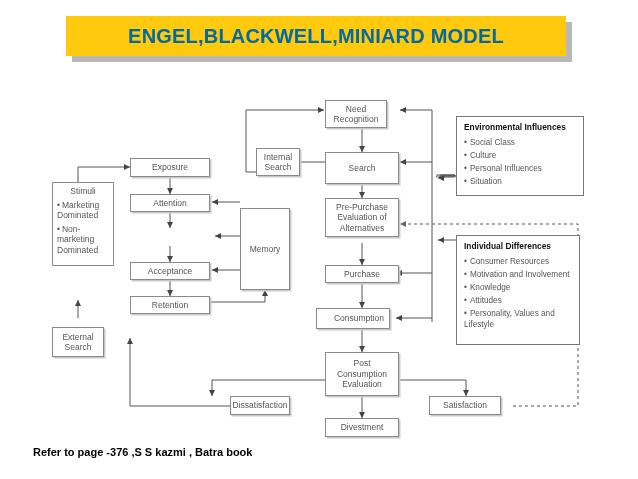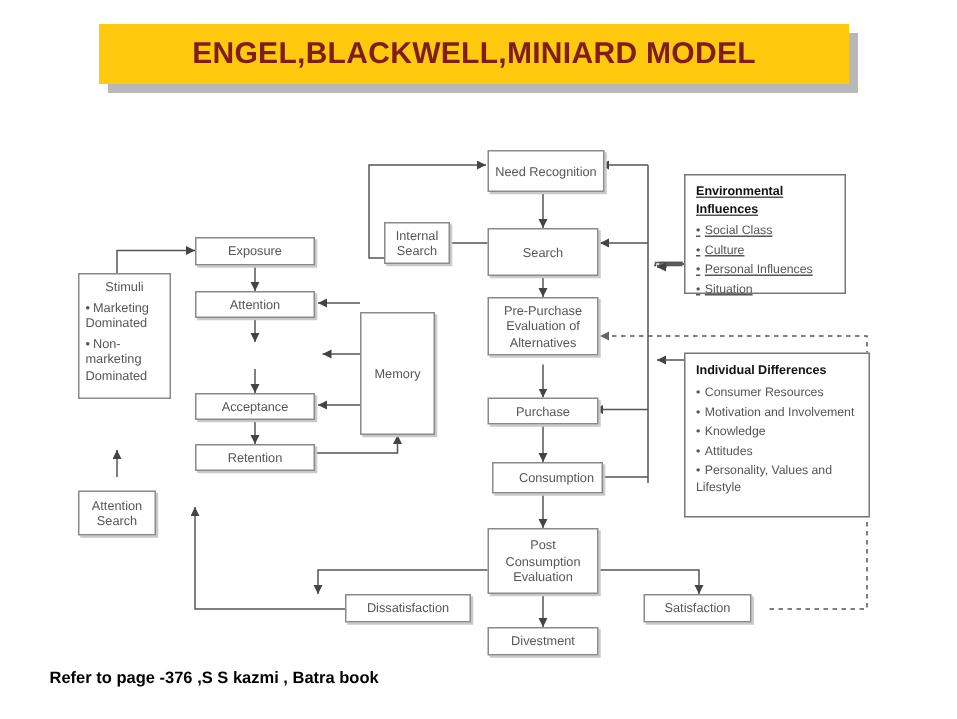--- a/index.html
+++ b/index.html
@@ -18,21 +18,21 @@
     width:500px; height:40px;
     background:#b8b8b8;
   }
   .title-bar{
     position:absolute; left:66px; top:16px;
     width:500px; height:40px;
     background:#FFC90E;
     display:flex; align-items:center; justify-content:center;
   }
   .title-text{
-    font-size:20px; font-weight:bold; color:#7f1d1d;
+    font-size:20px; font-weight:bold; color:#0369a1;
     letter-spacing:.2px; white-space:nowrap;
   }
 
   
   .footer{
     position:absolute; left:33px; top:446px;
     font-size:11px; font-weight:bold; color:#000;
     white-space:nowrap;
   }
 
@@ -148,49 +148,49 @@
       <path d="M170,280 L170,296" marker-end="url(#ah)"></path>
 
       <path d="M240,202 L228,202 L228,202 L212,202" marker-end="url(#ah)"></path>
       <path d="M240,236 L222,236 L222,236 L215,236" marker-end="url(#ah)"></path>
       <path d="M240,270 L222,270 L222,270 L212,270" marker-end="url(#ah)"></path>
 
       <path d="M210,302 L265,302 L265,290" marker-end="url(#ah)"></path>
     </g>
   </svg>
 
-  <div class="node shadowed" style="left:325px; top:100px; width:78px; height:28px;">
+  <div class="node shadowed" style="left:325px; top:100px; width:62px; height:28px;">
     <span>Need Recognition</span>
   </div>
 
   <div class="node shadowed" style="left:325px; top:152px; width:74px; height:32px;">
     <span>Search</span>
   </div>
 
   <div class="node shadowed" style="left:256px; top:148px; width:44px; height:28px;">
     <span>Internal Search</span>
   </div>
 
   <div class="node shadowed" style="left:325px; top:198px; width:74px; height:39px;">
     <span>Pre-Purchase Evaluation of Alternatives</span>
   </div>
 
   <div class="node shadowed" style="left:325px; top:265px; width:74px; height:18px;">
     <span>Purchase</span>
   </div>
 
-  <div class="node shadowed" style="left:328px; top:308px; width:74px; height:21px;padding-left:14px;">
+  <div class="node shadowed" style="left:316px; top:308px; width:74px; height:21px;padding-left:14px;">
     <span>Consumption</span>
   </div>
 
   <div class="node shadowed" style="left:325px; top:352px; width:74px; height:44px;">
     <span>Post Consumption Evaluation</span>
   </div>
 
-  <div class="node shadowed" style="left:230px; top:396px; width:84px; height:19px;">
+  <div class="node shadowed" style="left:230px; top:396px; width:60px; height:19px;">
     <span>Dissatisfaction</span>
   </div>
 
   <div class="node shadowed" style="left:429px; top:396px; width:72px; height:19px;">
     <span>Satisfaction</span>
   </div>
 
   <div class="node shadowed" style="left:325px; top:418px; width:74px; height:19px;">
     <span>Divestment</span>
   </div>
@@ -210,32 +210,32 @@
 
   <div class="node shadowed" style="left:130px; top:296px; width:80px; height:18px;">
     <span>Retention</span>
   </div>
 
   <div class="node shadowed" style="left:240px; top:208px; width:50px; height:82px;">
     <span>Memory</span>
   </div>
 
   <div class="node shadowed" style="left:52px; top:327px; width:52px; height:30px;">
-    <span>Attention Search</span>
+    <span>External Search</span>
   </div>
 
   <div class="stimuli shadowed" style="left:52px; top:182px; width:62px; height:84px;">
     <span class="s-title">Stimuli</span>
     <ul>
       <li>Marketing Dominated</li>
       <li>Non-marketing Dominated</li>
     </ul>
   </div>
 
-  <div class="panel" style="left:456px; top:116px; width:108px; height:80px;text-decoration:underline;">
+  <div class="panel" style="left:456px; top:116px; width:128px; height:80px;">
     <span class="p-title">Environmental Influences</span>
     <ul>
       <li>Social Class</li>
       <li>Culture</li>
       <li>Personal Influences</li>
       <li>Situation</li>
     </ul>
   </div>
 
   <div class="panel" style="left:456px; top:235px; width:124px; height:110px;">

